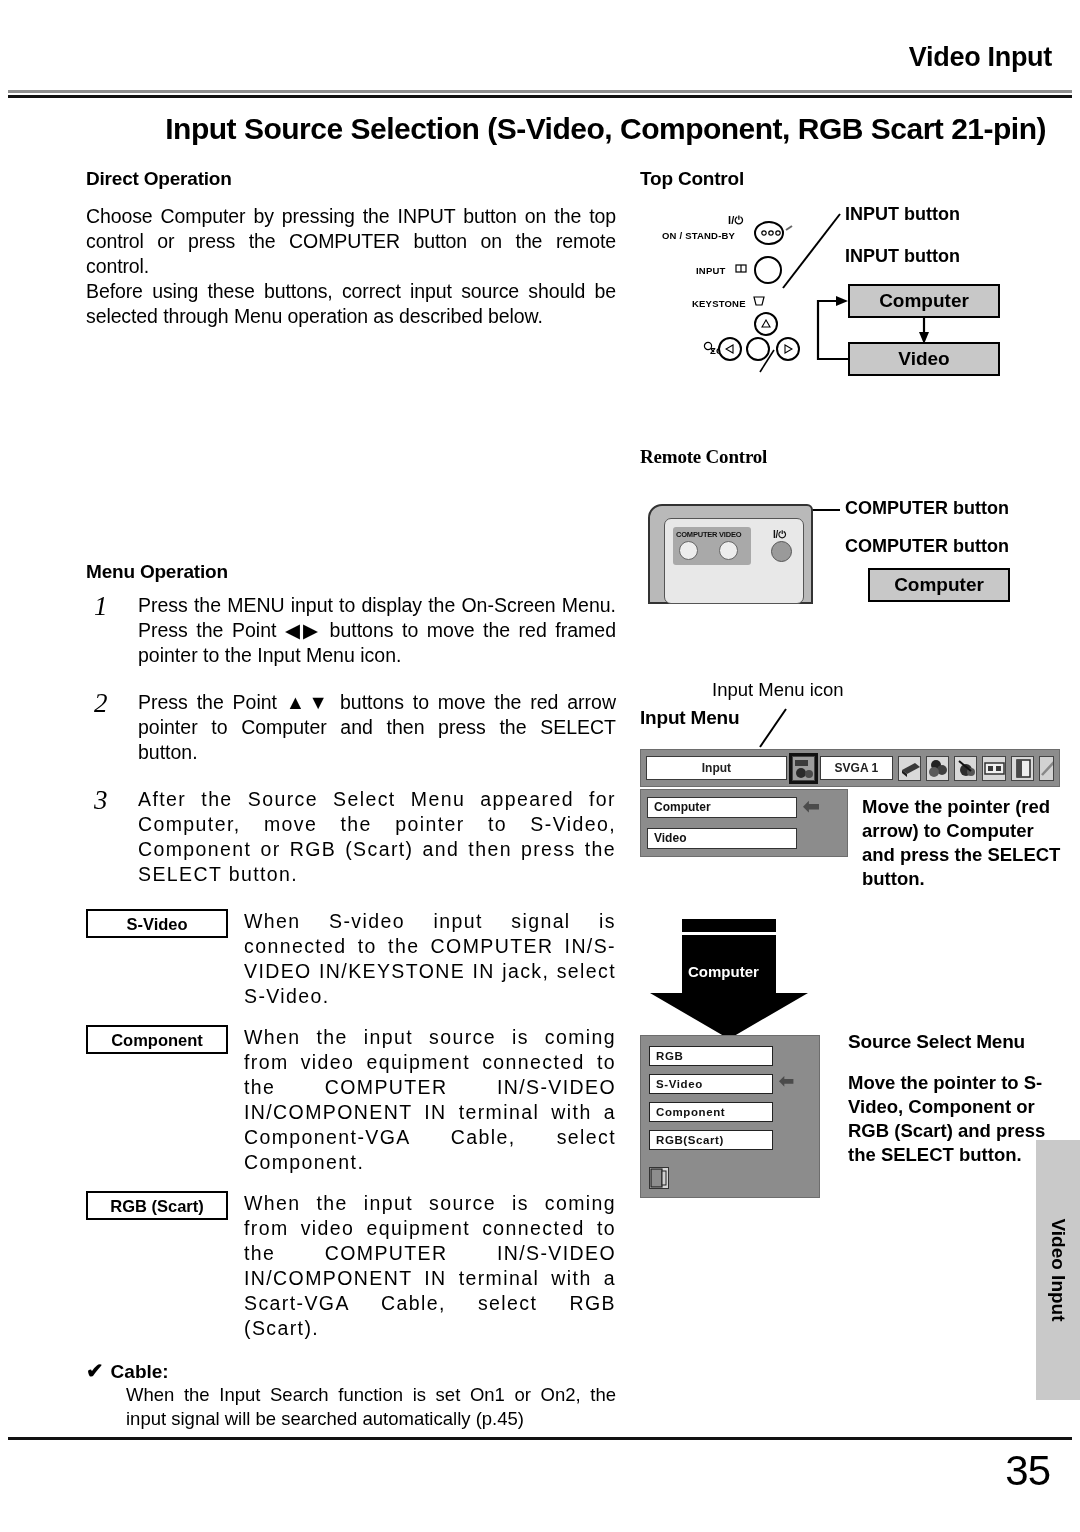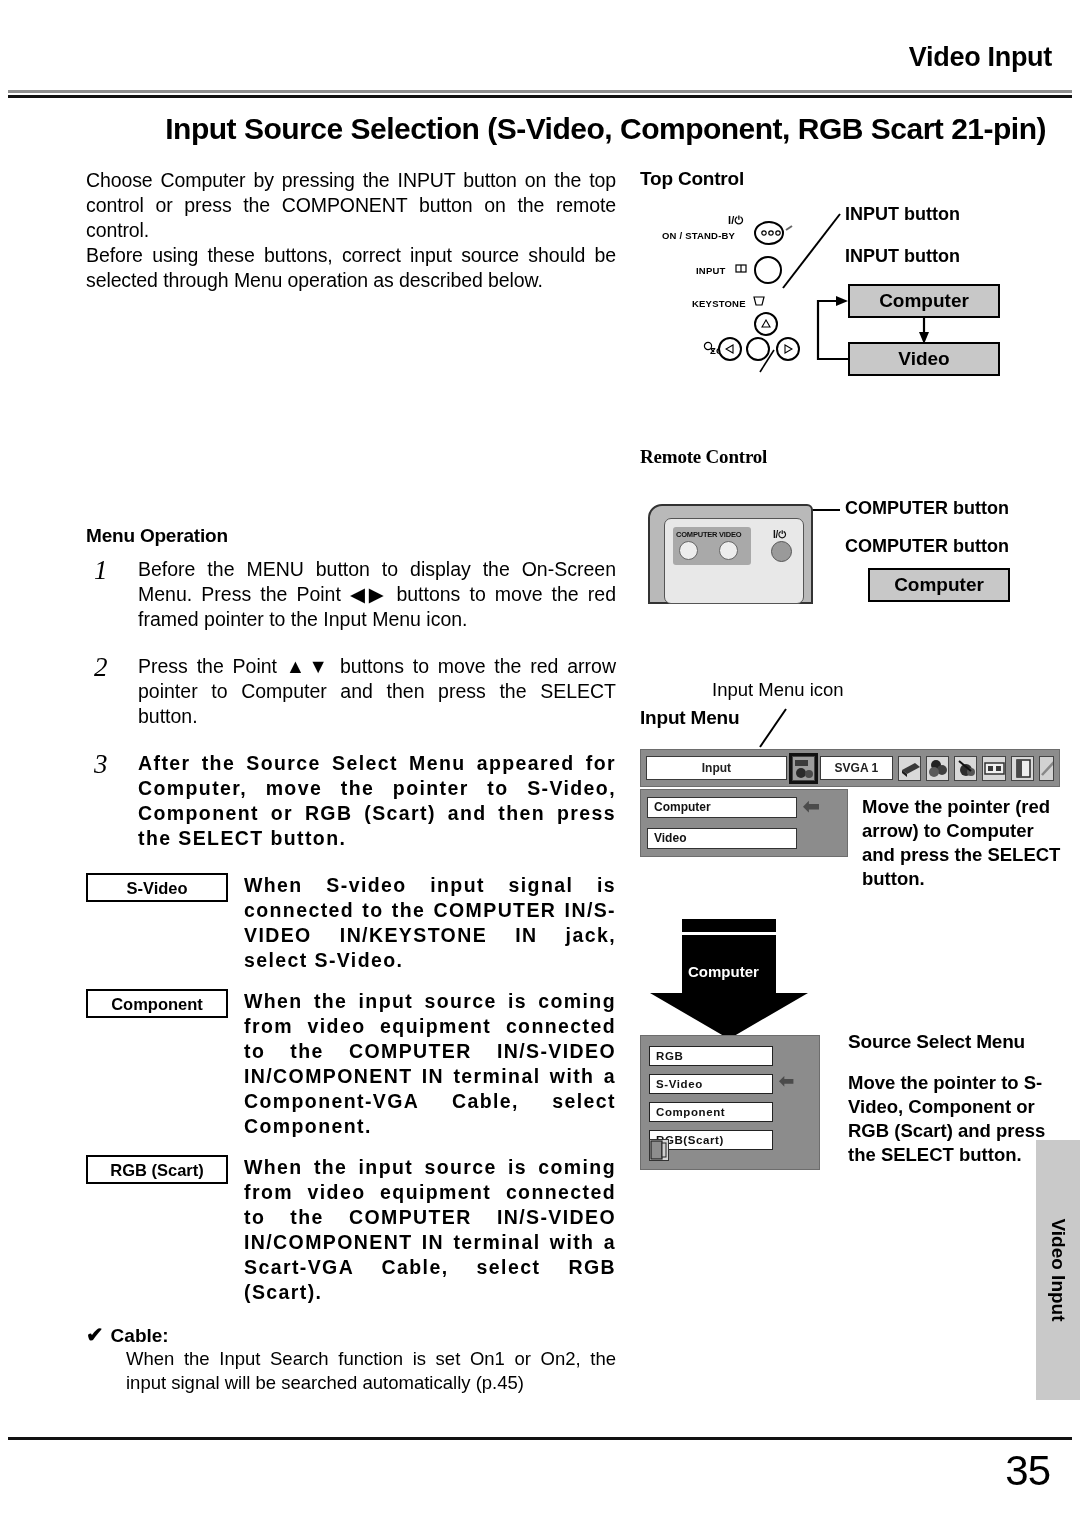--- a/index.html
+++ b/index.html
@@ -49,21 +49,21 @@
   }
 
   
   .step { position:relative; padding-left:52px; margin-bottom:22px; }
   .step-num {
     position:absolute; left:8px; top:-2px;
     font-family:"Liberation Serif", serif;
     font-style:italic; font-size:27px; font-weight:normal;
   }
   .step-text { font-size:19.5px; line-height:25px; text-align:justify; }
-  .sp { letter-spacing:1.4px;font-weight:bold; }
+  .sp { letter-spacing:1.4px; }
 
   
   .labelblock { position:relative; min-height:30px; margin-bottom:16px; padding-left:158px; }
   .tagbox {
     position:absolute; left:0; top:0;
     width:142px; height:29px; line-height:27px;
     border:2px solid #000; background:#fff;
     text-align:center; font-size:16.5px; font-weight:bold;
   }
   .labeltext { font-size:19.5px; line-height:25px; text-align:justify; }
@@ -125,21 +125,21 @@
   }
   .osd-item {
     position:absolute; left:6px; width:150px; height:21px; line-height:19px;
     background:#fff; border:1px solid #333; font-size:12px; font-weight:bold;
     padding-left:6px; color:#111;
   }
   .osd-arrow { position:absolute; font-size:20px; color:#4b4b4b; font-weight:bold; line-height:1; }
 
   
   .ssm-panel {
-    position:absolute; left:0; top:0; width:180px; height:135px;
+    position:absolute; left:0; top:0; width:180px; height:163px;
     background:#8c8c8c; border:1px solid #6d6d6d;
   }
   .ssm-item {
     position:absolute; left:8px; width:124px; height:20px; line-height:18px;
     background:#fff; border:1.5px solid #222; font-size:11.5px; font-weight:bold;
     padding-left:6px; color:#111; letter-spacing:0.6px;
   }
   .ssm-quit {
     position:absolute; left:8px; bottom:8px; width:20px; height:22px;
     background:#d6d6d6; border:1px solid #333;
@@ -171,30 +171,31 @@
 <div class="page-header">
   <div class="header-title">Video Input</div>
   <div class="rule-top"></div>
   <div class="rule-top2"></div>
 </div>
 
 <div class="doc-title">Input Source Selection (S-Video, Component, RGB Scart 21-pin)</div>
 
 <div class="col-left">
 
-  <p class="body">Choose Computer by pressing the INPUT button on the top control or press the COMPONENT button on the remote control.</p>
+  <h3 class="sec">Direct Operation</h3>
+  <p class="body">Choose Computer by pressing the INPUT button on the top control or press the COMPUTER button on the remote control.</p>
   <p class="body" style="margin-top:0;">Before using these buttons, correct input source should be selected through Menu operation as described below.</p>
 
   <div style="height:232px;"></div>
 
   <h3 class="sec" style="margin-bottom:10px;">Menu Operation</h3>
 
   <div class="step">
     <span class="step-num">1</span>
-    <div class="step-text">Before the MENU button to display the On-Screen Menu.  Press the Point ◀▶ buttons to move the red framed pointer to the Input Menu icon.</div>
+    <div class="step-text">Press the MENU input to display the On-Screen Menu.  Press the Point ◀▶ buttons to move the red framed pointer to the Input Menu icon.</div>
   </div>
 
   <div class="step">
     <span class="step-num">2</span>
     <div class="step-text">Press the Point ▲▼ buttons to move the red arrow pointer to Computer and then press the SELECT button.</div>
   </div>
 
   <div class="step">
     <span class="step-num">3</span>
     <div class="step-text sp">After the Source Select Menu appeared for Computer, move the pointer to S-Video, Component or RGB (Scart) and then press the SELECT button.</div>

